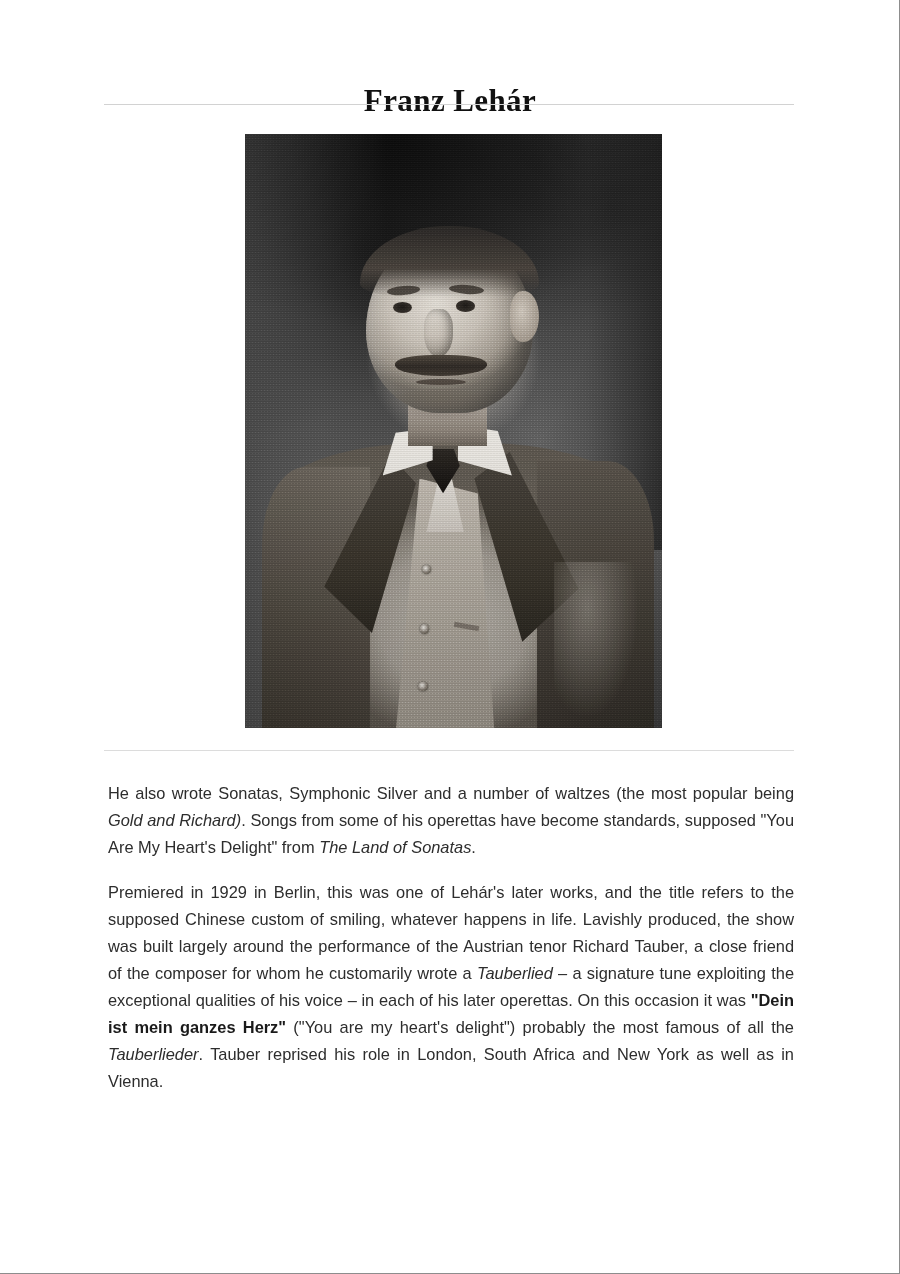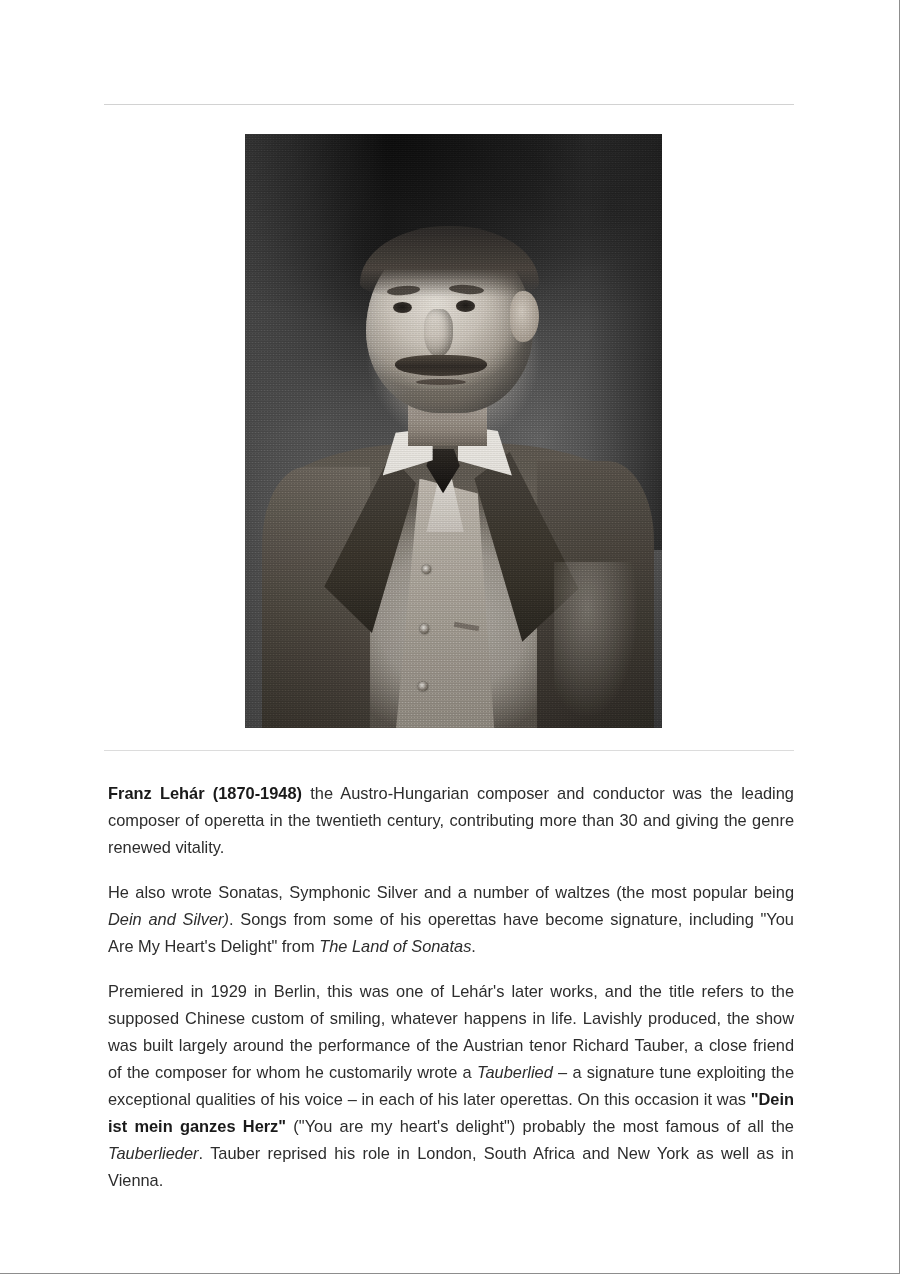--- a/index.html
+++ b/index.html
@@ -340,20 +340,21 @@
   }
   .para:last-child { margin-bottom: 0; }
   .b { font-weight: bold; color: #1a1a1a; }
   .i { font-style: italic; }
 </style>
 </head>
 <body>
 
 <div class="page">
 
+  <h1 class="doc-title">Franz Lehár</h1>
   <div class="rule-top"></div>
 
   <div class="photo-frame">
     <div class="photo-base"></div>
     <div class="bg-dark-top"></div>
     <div class="bg-left"></div>
     <div class="bg-right"></div>
 
     <div class="torso"></div>
     <div class="shoulder-left"></div>
@@ -387,20 +388,19 @@
 
     <div class="photo-grade"></div>
     <div class="grain2"></div>
     <div class="grain"></div>
   </div>
 
   <div class="rule-mid"></div>
 
   <div class="body-text">
 
-    <p class="para"><span class="b">Franz Lehár (1870-1948)</span><span> the Austro-Hungarian composer and conductor was the leading composer of operetta in the twentieth century, contributing more than 30 and giving the genre renewed vitality.</span></p>
-
-    <p class="para"><span>He also wrote Sonatas, Symphonic Silver and a number of waltzes (the most popular being </span><span class="i">Dein and Silver)</span><span>.  Songs from some of his operettas have become signature, including "You Are My Heart's Delight" from </span><span class="i">The Land of Sonatas</span><span>.</span></p>
+
+    <p class="para"><span>He also wrote Sonatas, Symphonic Silver and a number of waltzes (the most popular being </span><span class="i">Gold and Richard)</span><span>.  Songs from some of his operettas have become standards, supposed "You Are My Heart's Delight" from </span><span class="i">The Land of Sonatas</span><span>.</span></p>
 
     <p class="para"><span>Premiered in 1929 in Berlin, this was one of Lehár's later works, and the title refers to the supposed Chinese custom of smiling, whatever happens in life. Lavishly produced, the show was built largely around the performance of the Austrian tenor Richard Tauber, a close friend of the composer for whom he customarily wrote a </span><span class="i">Tauberlied</span><span> – a signature tune exploiting the exceptional qualities of his voice – in each of his later operettas. On this occasion it was </span><span class="b">"Dein ist mein ganzes Herz"</span><span> ("You are my heart's delight") probably the most famous of all the </span><span class="i">Tauberlieder</span><span>.  Tauber reprised his role in London, South Africa and New York as well as in Vienna.</span></p>
 
   </div>
 </div>
 
 </body></html>

